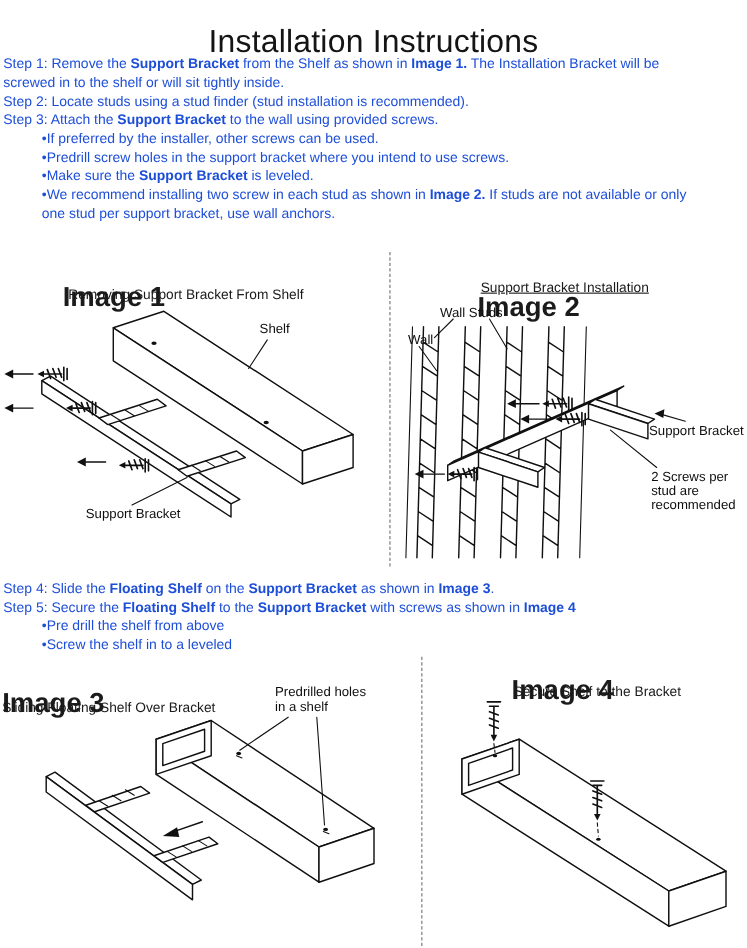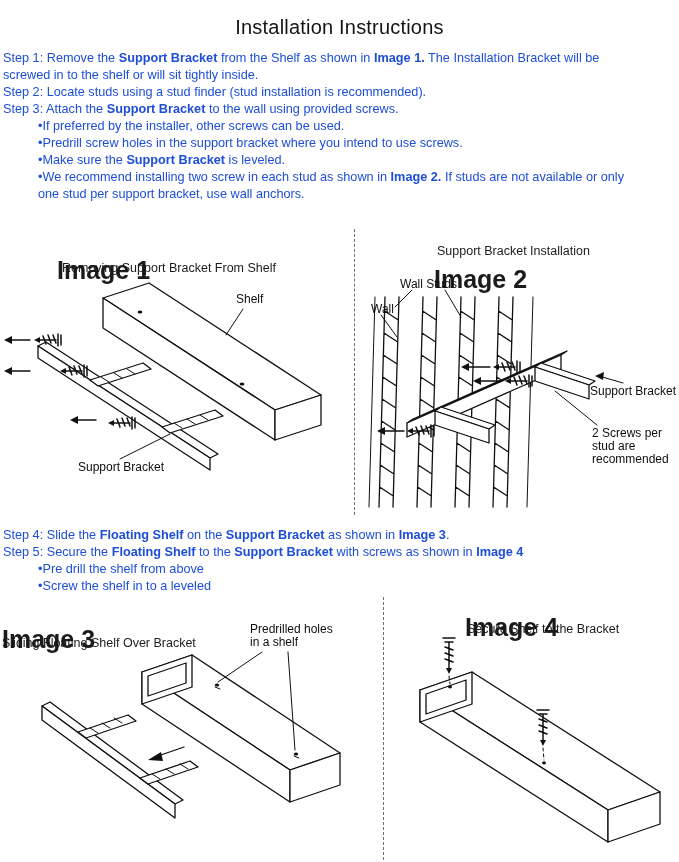--- a/index.html
+++ b/index.html
@@ -1,20 +1,20 @@
 <!DOCTYPE html>
 <html><head>
 <meta charset="utf-8">
 <style>
   *{box-sizing:border-box;}
   html,body{margin:0;padding:0;background:#fff;}
   #page{position:relative;width:679px;height:862px;background:#fff;overflow:hidden;
         font-family:"Liberation Sans",sans-serif;color:#111;}
   .title{position:absolute;top:3px;left:0;width:100%;text-align:center;
-         font-size:20px;font-weight:400;color:#141414;letter-spacing:.2px;}
+         font-size:29px;font-weight:400;color:#141414;letter-spacing:.2px;}
   .steps{position:absolute;left:3px;width:645px;font-size:12.7px;line-height:17px;color:#1d4ed8;}
   .steps-top{top:50px;}
   .steps-bottom{top:527px;}
   .step-line{margin:0;}
   .step-line.indent{padding-left:35px;}
   .b{font-weight:700;}
   .fig{position:absolute;}
   .fig-heading{position:absolute;font-size:25px;color:#1b1b1b;white-space:nowrap;}
   .fig-sub{position:absolute;font-size:12.5px;color:#1b1b1b;white-space:nowrap;}
   .lbl{position:absolute;font-size:12px;line-height:13px;color:#0e0e0e;white-space:nowrap;}
@@ -96,21 +96,21 @@
     </svg>
 
     <div class="lbl" style="left:236px;top:68px;">Shelf</div>
     <div class="lbl" style="left:78px;top:236px;">Support Bracket</div>
   </section>
 
   <div class="divider" style="left:354px;top:229px;height:286px;"></div>
 
   <section class="fig" id="fig2" style="left:365px;top:215px;width:314px;height:300px;">
     <h2 class="fig-heading" style="left:69px;top:2px;margin-top:48px;">Image 2</h2>
-    <div class="fig-sub" style="left:72px;top:29px;">Support Bracket Installation</div>
+    <div class="fig-sub" style="left:72px;top:39px;text-decoration:underline;">Support Bracket Installation</div>
 
     <svg class="art" width="310" height="300" viewBox="0 0 310 300">
 
       <g>
         <path class="thin" d="M10,82 L4,292 M168,82 L162,292"></path>
         <g id="wall-hatch">
             <path d="M20,82 L14,292 M34,82 L28,292 M19.6,96 L33.3,105 M19.0,118 L32.7,127 M18.3,140 L32.1,149 M17.7,162 L31.5,171 M17.1,184 L30.8,193 M16.5,206 L30.2,215 M15.8,228 L29.6,237 M15.2,250 L28.9,259 M14.6,272 L28.3,281 M58,82 L52,292 M72,82 L66,292 M57.6,96 L71.3,105 M57.0,118 L70.7,127 M56.3,140 L70.1,149 M55.7,162 L69.5,171 M55.1,184 L68.8,193 M54.5,206 L68.2,215 M53.8,228 L67.6,237 M53.2,250 L66.9,259 M52.6,272 L66.3,281 M96,82 L90,292 M110,82 L104,292 M95.6,96 L109.3,105 M95.0,118 L108.7,127 M94.3,140 L108.1,149 M93.7,162 L107.5,171 M93.1,184 L106.8,193 M92.5,206 L106.2,215 M91.8,228 L105.6,237 M91.2,250 L104.9,259 M90.6,272 L104.3,281 M134,82 L128,292 M148,82 L142,292 M133.6,96 L147.3,105 M133.0,118 L146.7,127 M132.3,140 L146.1,149 M131.7,162 L145.5,171 M131.1,184 L144.8,193 M130.5,206 L144.2,215 M129.8,228 L143.6,237 M129.2,250 L142.9,259 M128.6,272 L142.3,281 " fill="none" stroke="#101010" stroke-width="1"></path>
           </g>
       </g>
 

